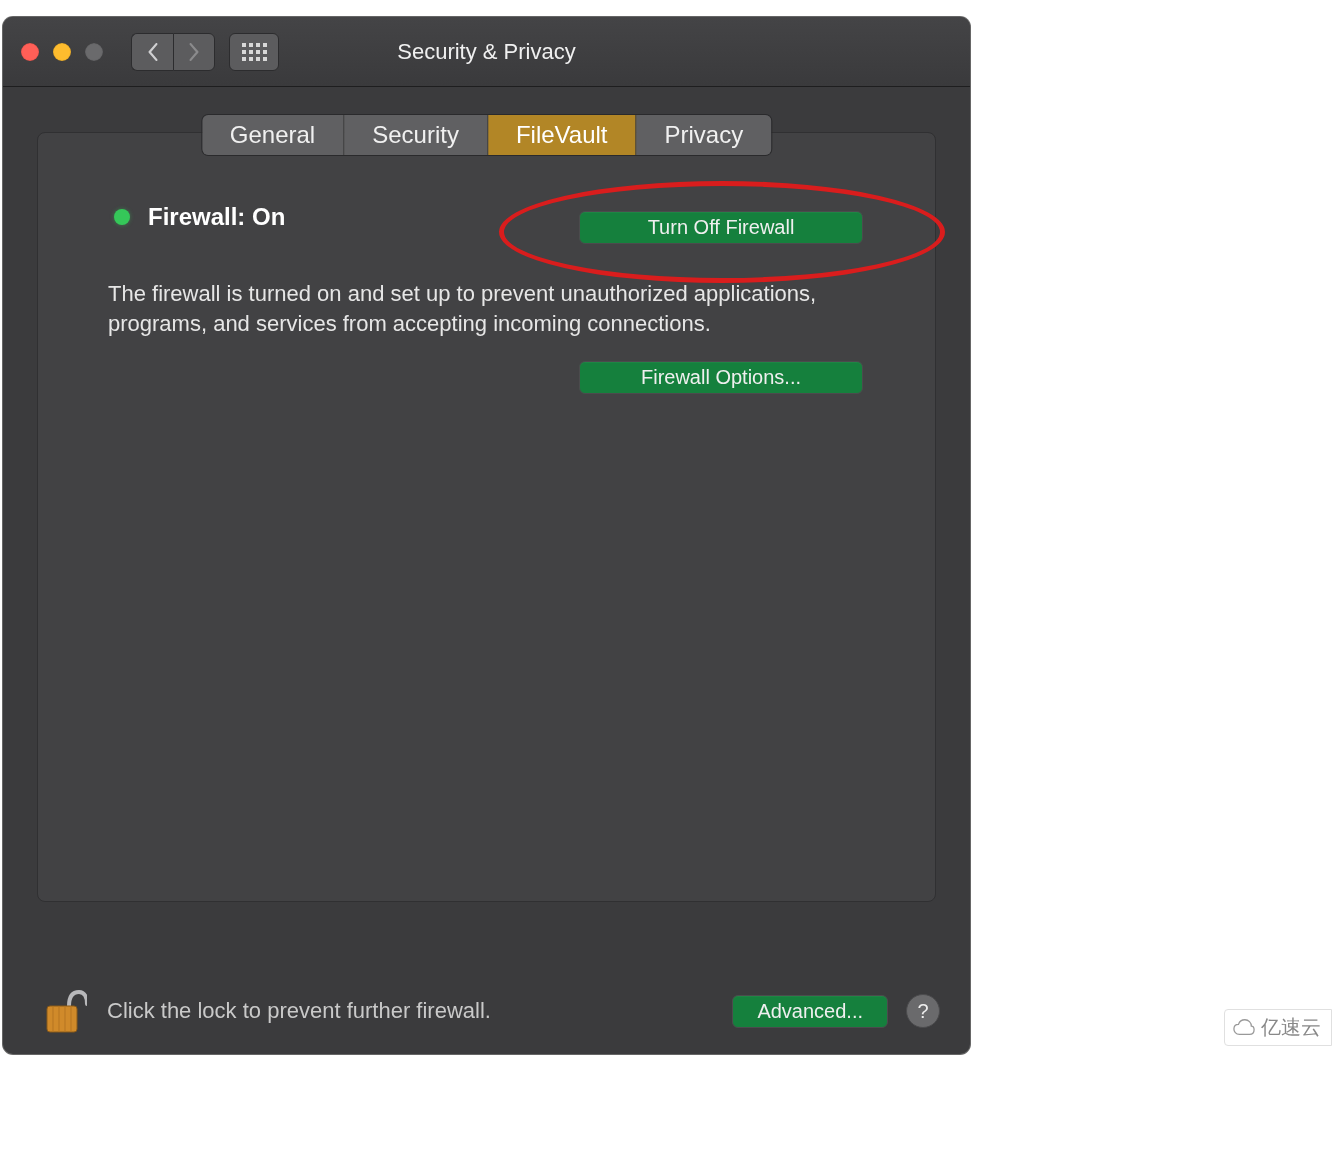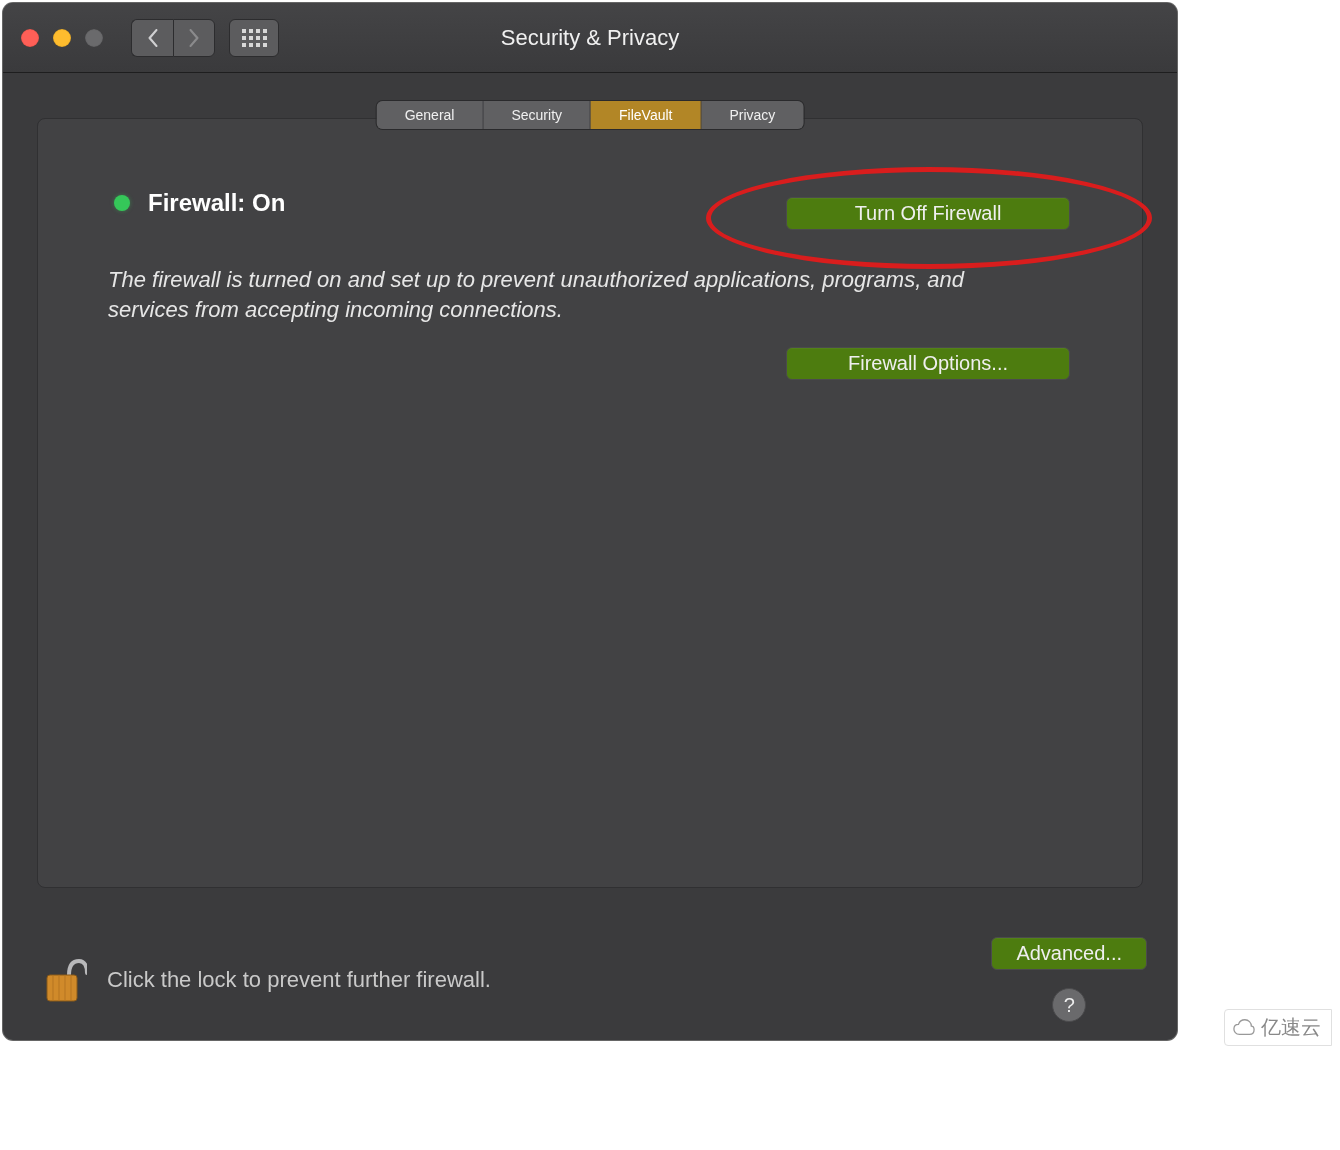--- a/index.html
+++ b/index.html
@@ -6,22 +6,22 @@
     body {
       background: #fff;
       font-family: -apple-system, BlinkMacSystemFont, "Helvetica Neue", sans-serif;
       width: 1340px;
       height: 1150px;
       position: relative;
     }
     .window {
       position: absolute;
       left: 3px;
-      top: 3px;
-      width: 1174px;
+      top: 17px;
+      width: 967px;
       height: 1037px;
       background: #3b3b3d;
       border-radius: 10px;
       overflow: hidden;
       box-shadow: 0 0 0 1px rgba(0,0,0,0.6);
     }
     .titlebar {
       height: 70px;
       background: linear-gradient(to bottom, #444446, #3a3a3c);
       border-bottom: 1px solid #1e1e1f;
@@ -98,21 +98,21 @@
       position: absolute;
       top: -18px; left: 50%; transform: translateX(-50%);
       display: flex;
       border-radius: 6px;
       overflow: hidden;
       box-shadow: 0 0 0 1px #2a2a2c;
     }
     .tab {
       background: #606062;
       color: #f0f0f0;
-      font-size: 14px;
+      font-size: 24px;
       padding: 6px 28px;
       border-right: 1px solid #3a3a3c;
       cursor: pointer;
     }
     .tab:last-child { border-right: none; }
     .tab.active { background: #b28626; color: #fff; }
     .status-row {
       display: flex; align-items: center;
       position: relative;
     }
@@ -125,24 +125,23 @@
     }
     .status-label {
       color: #fff; font-size: 24px; font-weight: 600; text-align: right;
     }
     .description {
       color: #e6e6e6;
       font-size: 22px;
       line-height: 1.35;
       margin-top: 48px;
       max-width: 940px;
-      font-style: italic;
     }
     .mac-btn {
-      background: #4d7c0f;
+      background: #15803d;
       color: #efefef;
       font-size: 20px;
       padding: 4px 24px;
       border: 1px solid #4b4b4d;
       border-radius: 6px;
       cursor: pointer;
       box-shadow: 0 1px 0 rgba(255,255,255,0.04) inset;
     }
     .turn-off-wrap {
       position: absolute;
@@ -174,21 +173,21 @@
       cursor: pointer;
       position: relative;
     }
     .lock svg { width: 100%; height: 100%; }
     .footer-text {
       color: #c9c9c9;
       font-size: 22px;
     }
     .footer-right {
       margin-left: auto;
-      display: flex; align-items: center; gap: 18px; flex-direction: column;
+      display: flex; align-items: center; gap: 18px;
     }
     .help-btn {
       width: 34px; height: 34px; border-radius: 50%;
       background: #6a6a6c;
       color: #eee;
       display: flex; align-items: center; justify-content: center;
       font-size: 20px;
       border: 1px solid #4b4b4d;
       cursor: pointer;
     }

